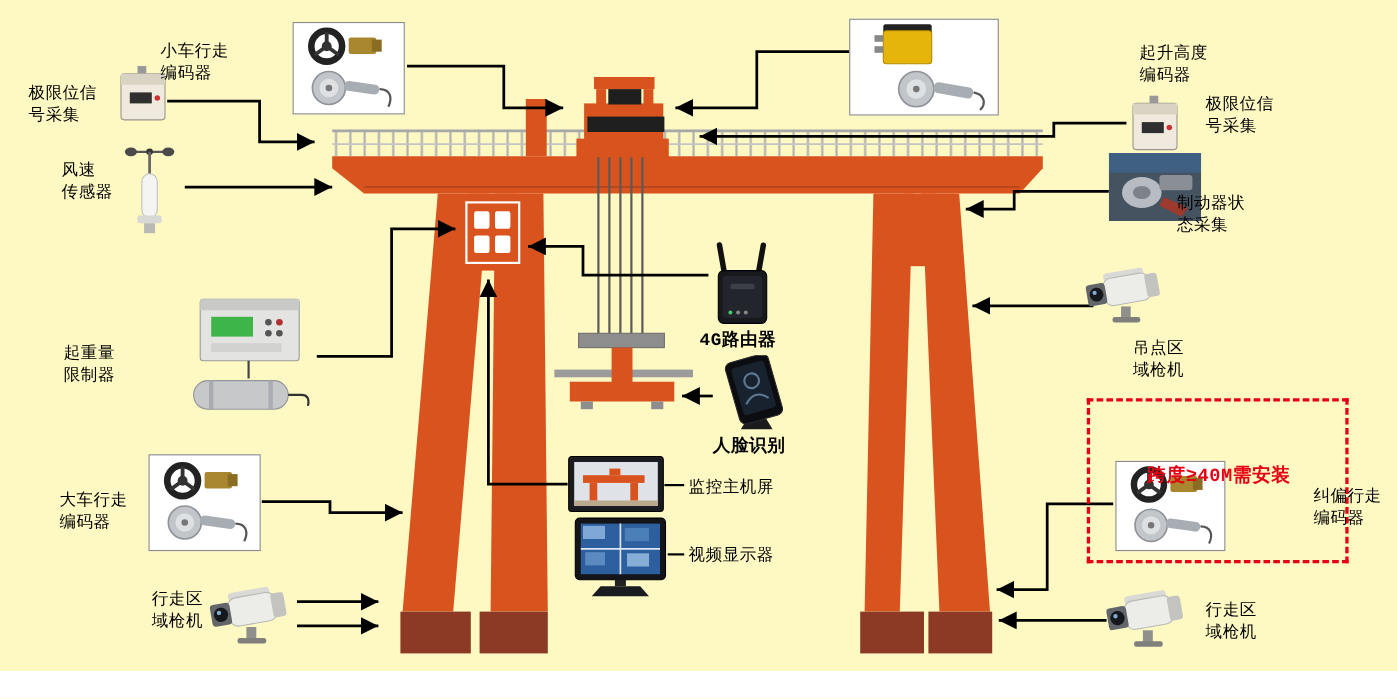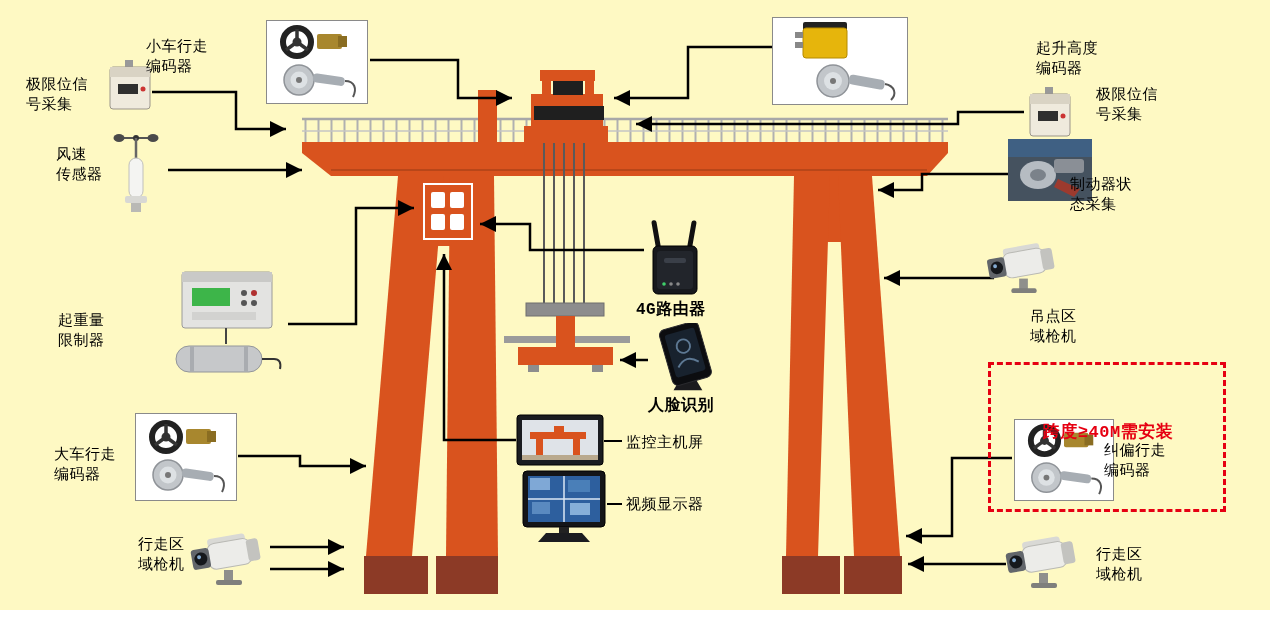--- a/index.html
+++ b/index.html
@@ -362,21 +362,21 @@
 域枪机</div>
   <div class="lbl" style="left:1036px;top:40px;">起升高度
 编码器</div>
   <div class="lbl" style="left:1096px;top:86px;">极限位信
 号采集</div>
   <div class="lbl" style="left:1070px;top:176px;">制动器状
 态采集</div>
   <div class="lbl" style="left:1030px;top:280px;margin-top:28px;">吊点区
 域枪机</div>
   <div class="red-title" style="left:1008px;top:372px;width:200px;margin-top:48px;">跨度≥40M需安装</div>
-  <div class="lbl" style="left:1104px;top:442px;">纠偏行走
+  <div class="lbl" style="left:1194px;top:442px;">纠偏行走
 编码器</div>
   <div class="lbl" style="left:1096px;top:546px;">行走区
 域枪机</div>
   <div class="lbl bold" style="left:636px;top:300px;">4G路由器</div>
   <div class="lbl bold" style="left:648px;top:396px;">人脸识别</div>
   <div class="lbl" style="left:626px;top:434px;">监控主机屏</div>
   <div class="lbl" style="left:626px;top:496px;">视频显示器</div>
 
 </div>
 

